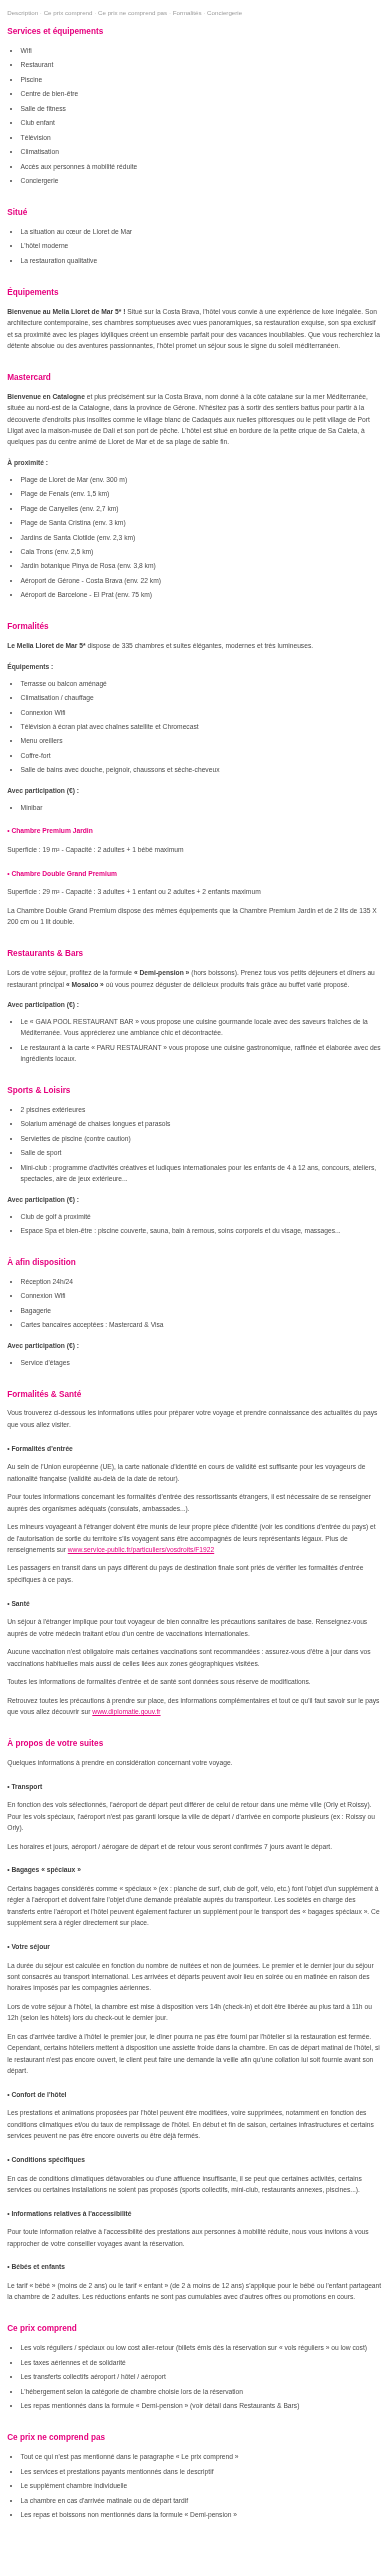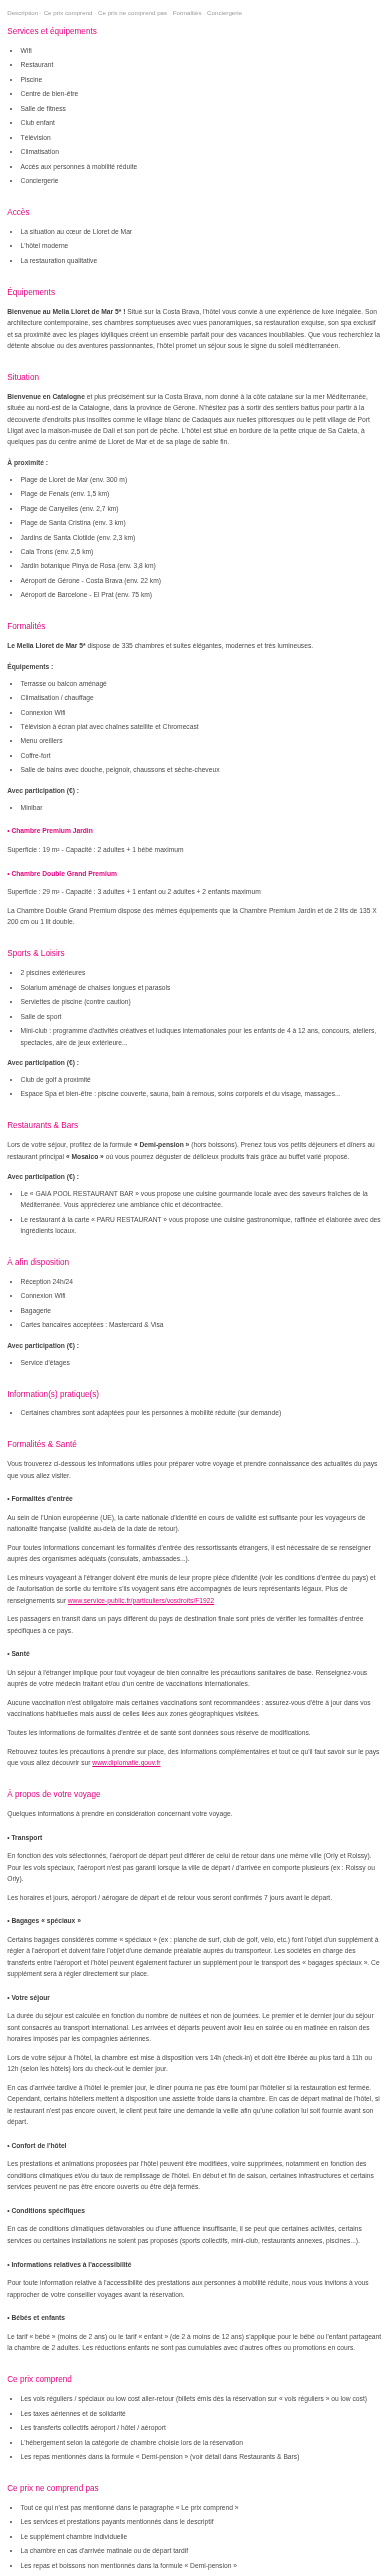--- a/index.html
+++ b/index.html
@@ -16,21 +16,21 @@
   .content { padding: 7.2px 9.3px 41px 7.2px; }
 
   .top-nav { font-size: 6.2px; color: #9b9b9b; margin: 1px 0 3.1px; }
   .nav-link { color: #9b9b9b; text-decoration: none; cursor: pointer; }
   .nav-link:not(:last-child)::after { content: " \00B7 "; color: #bdbdbd; }
 
   h2.section-title {
     color: #e6007e;
     font-size: 8.2px;
     line-height: 1.3;
-    font-weight: 400;
+    font-weight: 700;
     margin: 21.6px 0 7.2px;
   }
   section:first-of-type h2.section-title { margin-top: 8.2px; }
 
   ul.bullet-list { margin: 5.2px 0 9.3px; padding-left: 13.4px; }
   ul.bullet-list li { margin: 3.1px 0; }
 
   p.body-text { margin: 7.2px 0; }
   strong { color: #3d3d3d; }
 
@@ -68,35 +68,35 @@
       <li>Salle de fitness</li>
       <li>Club enfant</li>
       <li>Télévision</li>
       <li>Climatisation</li>
       <li>Accès aux personnes à mobilité réduite</li>
       <li>Conciergerie</li>
     </ul>
   </section>
 
   <section>
-    <h2 class="section-title">Accès</h2>
+    <h2 class="section-title">Situé</h2>
     <ul class="bullet-list">
       <li>La situation au cœur de Lloret de Mar</li>
       <li>L'hôtel moderne</li>
       <li>La restauration qualitative</li>
     </ul>
   </section>
 
   <section>
     <h2 class="section-title">Équipements</h2>
     <p class="body-text"><strong>Bienvenue au Melia Lloret de Mar 5* !</strong> <span>Situé sur la Costa Brava, l'hôtel vous convie à une expérience de luxe inégalée. Son architecture contemporaine, ses chambres somptueuses avec vues panoramiques, sa restauration exquise, son spa exclusif et sa proximité avec les plages idylliques créent un ensemble parfait pour des vacances inoubliables. Que vous recherchiez la détente absolue ou des aventures passionnantes, l'hôtel promet un séjour sous le signe du soleil méditerranéen.</span></p>
   </section>
 
   <section>
-    <h2 class="section-title">Situation</h2>
+    <h2 class="section-title">Mastercard</h2>
     <p class="body-text"><strong>Bienvenue en Catalogne</strong> <span>et plus précisément sur la Costa Brava, nom donné à la côte catalane sur la mer Méditerranée, située au nord-est de la Catalogne, dans la province de Gérone. N'hésitez pas à sortir des sentiers battus pour partir à la découverte d'endroits plus insolites comme le village blanc de Cadaqués aux ruelles pittoresques ou le petit village de Port Lligat avec la maison-musée de Dalí et son port de pêche. L'hôtel est situé en bordure de la petite crique de Sa Caleta, à quelques pas du centre animé de Lloret de Mar et de sa plage de sable fin.</span></p>
     <div class="list-label">À proximité :</div>
     <ul class="bullet-list">
       <li>Plage de Lloret de Mar (env. 300 m)</li>
       <li>Plage de Fenals (env. 1,5 km)</li>
       <li>Plage de Canyelles (env. 2,7 km)</li>
       <li>Plage de Santa Cristina (env. 3 km)</li>
       <li>Jardins de Santa Clotilde (env. 2,3 km)</li>
       <li>Cala Trons (env. 2,5 km)</li>
       <li>Jardin botanique Pinya de Rosa (env. 3,8 km)</li>
@@ -123,85 +123,79 @@
       <li>Minibar</li>
     </ul>
     <div class="room-title">Chambre Premium Jardin</div>
     <p class="body-text room-details">Superficie : 19 m² - Capacité : 2 adultes + 1 bébé maximum</p>
     <div class="room-title">Chambre Double Grand Premium</div>
     <p class="body-text room-details">Superficie : 29 m² - Capacité : 3 adultes + 1 enfant ou 2 adultes + 2 enfants maximum</p>
     <p class="body-text">La Chambre Double Grand Premium dispose des mêmes équipements que la Chambre Premium Jardin et de 2 lits de 135 X 200 cm ou 1 lit double.</p>
   </section>
 
   <section>
+    <h2 class="section-title">Restaurants &amp; Bars</h2>
+    <p class="body-text"><span>Lors de votre séjour, profitez de la formule </span><strong>« Demi-pension »</strong><span> (hors boissons). Prenez tous vos petits déjeuners et dîners au restaurant principal </span><strong>« Mosaico »</strong><span> où vous pourrez déguster de délicieux produits frais grâce au buffet varié proposé.</span></p>
+    <div class="list-label">Avec participation (€) :</div>
+    <ul class="bullet-list">
+      <li>Le « GAIA POOL RESTAURANT BAR » vous propose une cuisine gourmande locale avec des saveurs fraîches de la Méditerranée. Vous apprécierez une ambiance chic et décontractée.</li>
+      <li>Le restaurant à la carte « PARU RESTAURANT » vous propose une cuisine gastronomique, raffinée et élaborée avec des ingrédients locaux.</li>
+    </ul>
+  </section>
+
+  <section>
     <h2 class="section-title">Sports &amp; Loisirs</h2>
     <ul class="bullet-list">
       <li>2 piscines extérieures</li>
       <li>Solarium aménagé de chaises longues et parasols</li>
       <li>Serviettes de piscine (contre caution)</li>
       <li>Salle de sport</li>
       <li>Mini-club : programme d'activités créatives et ludiques internationales pour les enfants de 4 à 12 ans, concours, ateliers, spectacles, aire de jeux extérieure...</li>
     </ul>
     <div class="list-label">Avec participation (€) :</div>
     <ul class="bullet-list">
       <li>Club de golf à proximité</li>
       <li>Espace Spa et bien-être : piscine couverte, sauna, bain à remous, soins corporels et du visage, massages...</li>
     </ul>
   </section>
 
   <section>
-    <h2 class="section-title">Restaurants &amp; Bars</h2>
-    <p class="body-text"><span>Lors de votre séjour, profitez de la formule </span><strong>« Demi-pension »</strong><span> (hors boissons). Prenez tous vos petits déjeuners et dîners au restaurant principal </span><strong>« Mosaico »</strong><span> où vous pourrez déguster de délicieux produits frais grâce au buffet varié proposé.</span></p>
-    <div class="list-label">Avec participation (€) :</div>
-    <ul class="bullet-list">
-      <li>Le « GAIA POOL RESTAURANT BAR » vous propose une cuisine gourmande locale avec des saveurs fraîches de la Méditerranée. Vous apprécierez une ambiance chic et décontractée.</li>
-      <li>Le restaurant à la carte « PARU RESTAURANT » vous propose une cuisine gastronomique, raffinée et élaborée avec des ingrédients locaux.</li>
-    </ul>
-  </section>
-
-  <section>
     <h2 class="section-title">À afin disposition</h2>
     <ul class="bullet-list">
       <li>Réception 24h/24</li>
       <li>Connexion Wifi</li>
       <li>Bagagerie</li>
       <li>Cartes bancaires acceptées : Mastercard &amp; Visa</li>
     </ul>
     <div class="list-label">Avec participation (€) :</div>
     <ul class="bullet-list">
       <li>Service d'étages</li>
     </ul>
   </section>
 
-  <section>
-    <h2 class="section-title">Information(s) pratique(s)</h2>
-    <ul class="bullet-list">
-      <li>Certaines chambres sont adaptées pour les personnes à mobilité réduite (sur demande)</li>
-    </ul>
-  </section>
 
   <section>
     <h2 class="section-title">Formalités &amp; Santé</h2>
     <p class="body-text">Vous trouverez ci-dessous les informations utiles pour préparer votre voyage et prendre connaissance des actualités du pays que vous allez visiter.</p>
 
     <div class="sub-head">Formalités d'entrée</div>
     <p class="body-text">Au sein de l'Union européenne (UE), la carte nationale d'identité en cours de validité est suffisante pour les voyageurs de nationalité française (validité au-delà de la date de retour).</p>
     <p class="body-text">Pour toutes informations concernant les formalités d'entrée des ressortissants étrangers, il est nécessaire de se renseigner auprès des organismes adéquats (consulats, ambassades...).</p>
     <p class="body-text"><span>Les mineurs voyageant à l'étranger doivent être munis de leur propre pièce d'identité (voir les conditions d'entrée du pays) et de l'autorisation de sortie du territoire s'ils voyagent sans être accompagnés de leurs représentants légaux. Plus de renseignements sur </span><a class="inline-link">www.service-public.fr/particuliers/vosdroits/F1922</a></p>
     <p class="body-text">Les passagers en transit dans un pays différent du pays de destination finale sont priés de vérifier les formalités d'entrée spécifiques à ce pays.</p>
 
     <div class="sub-head">Santé</div>
     <p class="body-text">Un séjour à l'étranger implique pour tout voyageur de bien connaître les précautions sanitaires de base. Renseignez-vous auprès de votre médecin traitant et/ou d'un centre de vaccinations internationales.</p>
     <p class="body-text">Aucune vaccination n'est obligatoire mais certaines vaccinations sont recommandées : assurez-vous d'être à jour dans vos vaccinations habituelles mais aussi de celles liées aux zones géographiques visitées.</p>
     <p class="body-text">Toutes les informations de formalités d'entrée et de santé sont données sous réserve de modifications.</p>
     <p class="body-text"><span>Retrouvez toutes les précautions à prendre sur place, des informations complémentaires et tout ce qu'il faut savoir sur le pays que vous allez découvrir sur </span><a class="inline-link">www.diplomatie.gouv.fr</a></p>
   </section>
 
   <section>
-    <h2 class="section-title">À propos de votre voyage</h2>
+    <h2 class="section-title">À propos de votre suites</h2>
     <p class="body-text">Quelques informations à prendre en considération concernant votre voyage.</p>
 
     <div class="sub-head">Transport</div>
     <p class="body-text">En fonction des vols sélectionnés, l'aéroport de départ peut différer de celui de retour dans une même ville (Orly et Roissy). Pour les vols spéciaux, l'aéroport n'est pas garanti lorsque la ville de départ / d'arrivée en comporte plusieurs (ex : Roissy ou Orly).</p>
     <p class="body-text">Les horaires et jours, aéroport / aérogare de départ et de retour vous seront confirmés 7 jours avant le départ.</p>
 
     <div class="sub-head">Bagages « spéciaux »</div>
     <p class="body-text">Certains bagages considérés comme « spéciaux » (ex : planche de surf, club de golf, vélo, etc.) font l'objet d'un supplément à régler à l'aéroport et doivent faire l'objet d'une demande préalable auprès du transporteur. Les sociétés en charge des transferts entre l'aéroport et l'hôtel peuvent également facturer un supplément pour le transport des « bagages spéciaux ». Ce supplément sera à régler directement sur place.</p>
 
     <div class="sub-head">Votre séjour</div>

